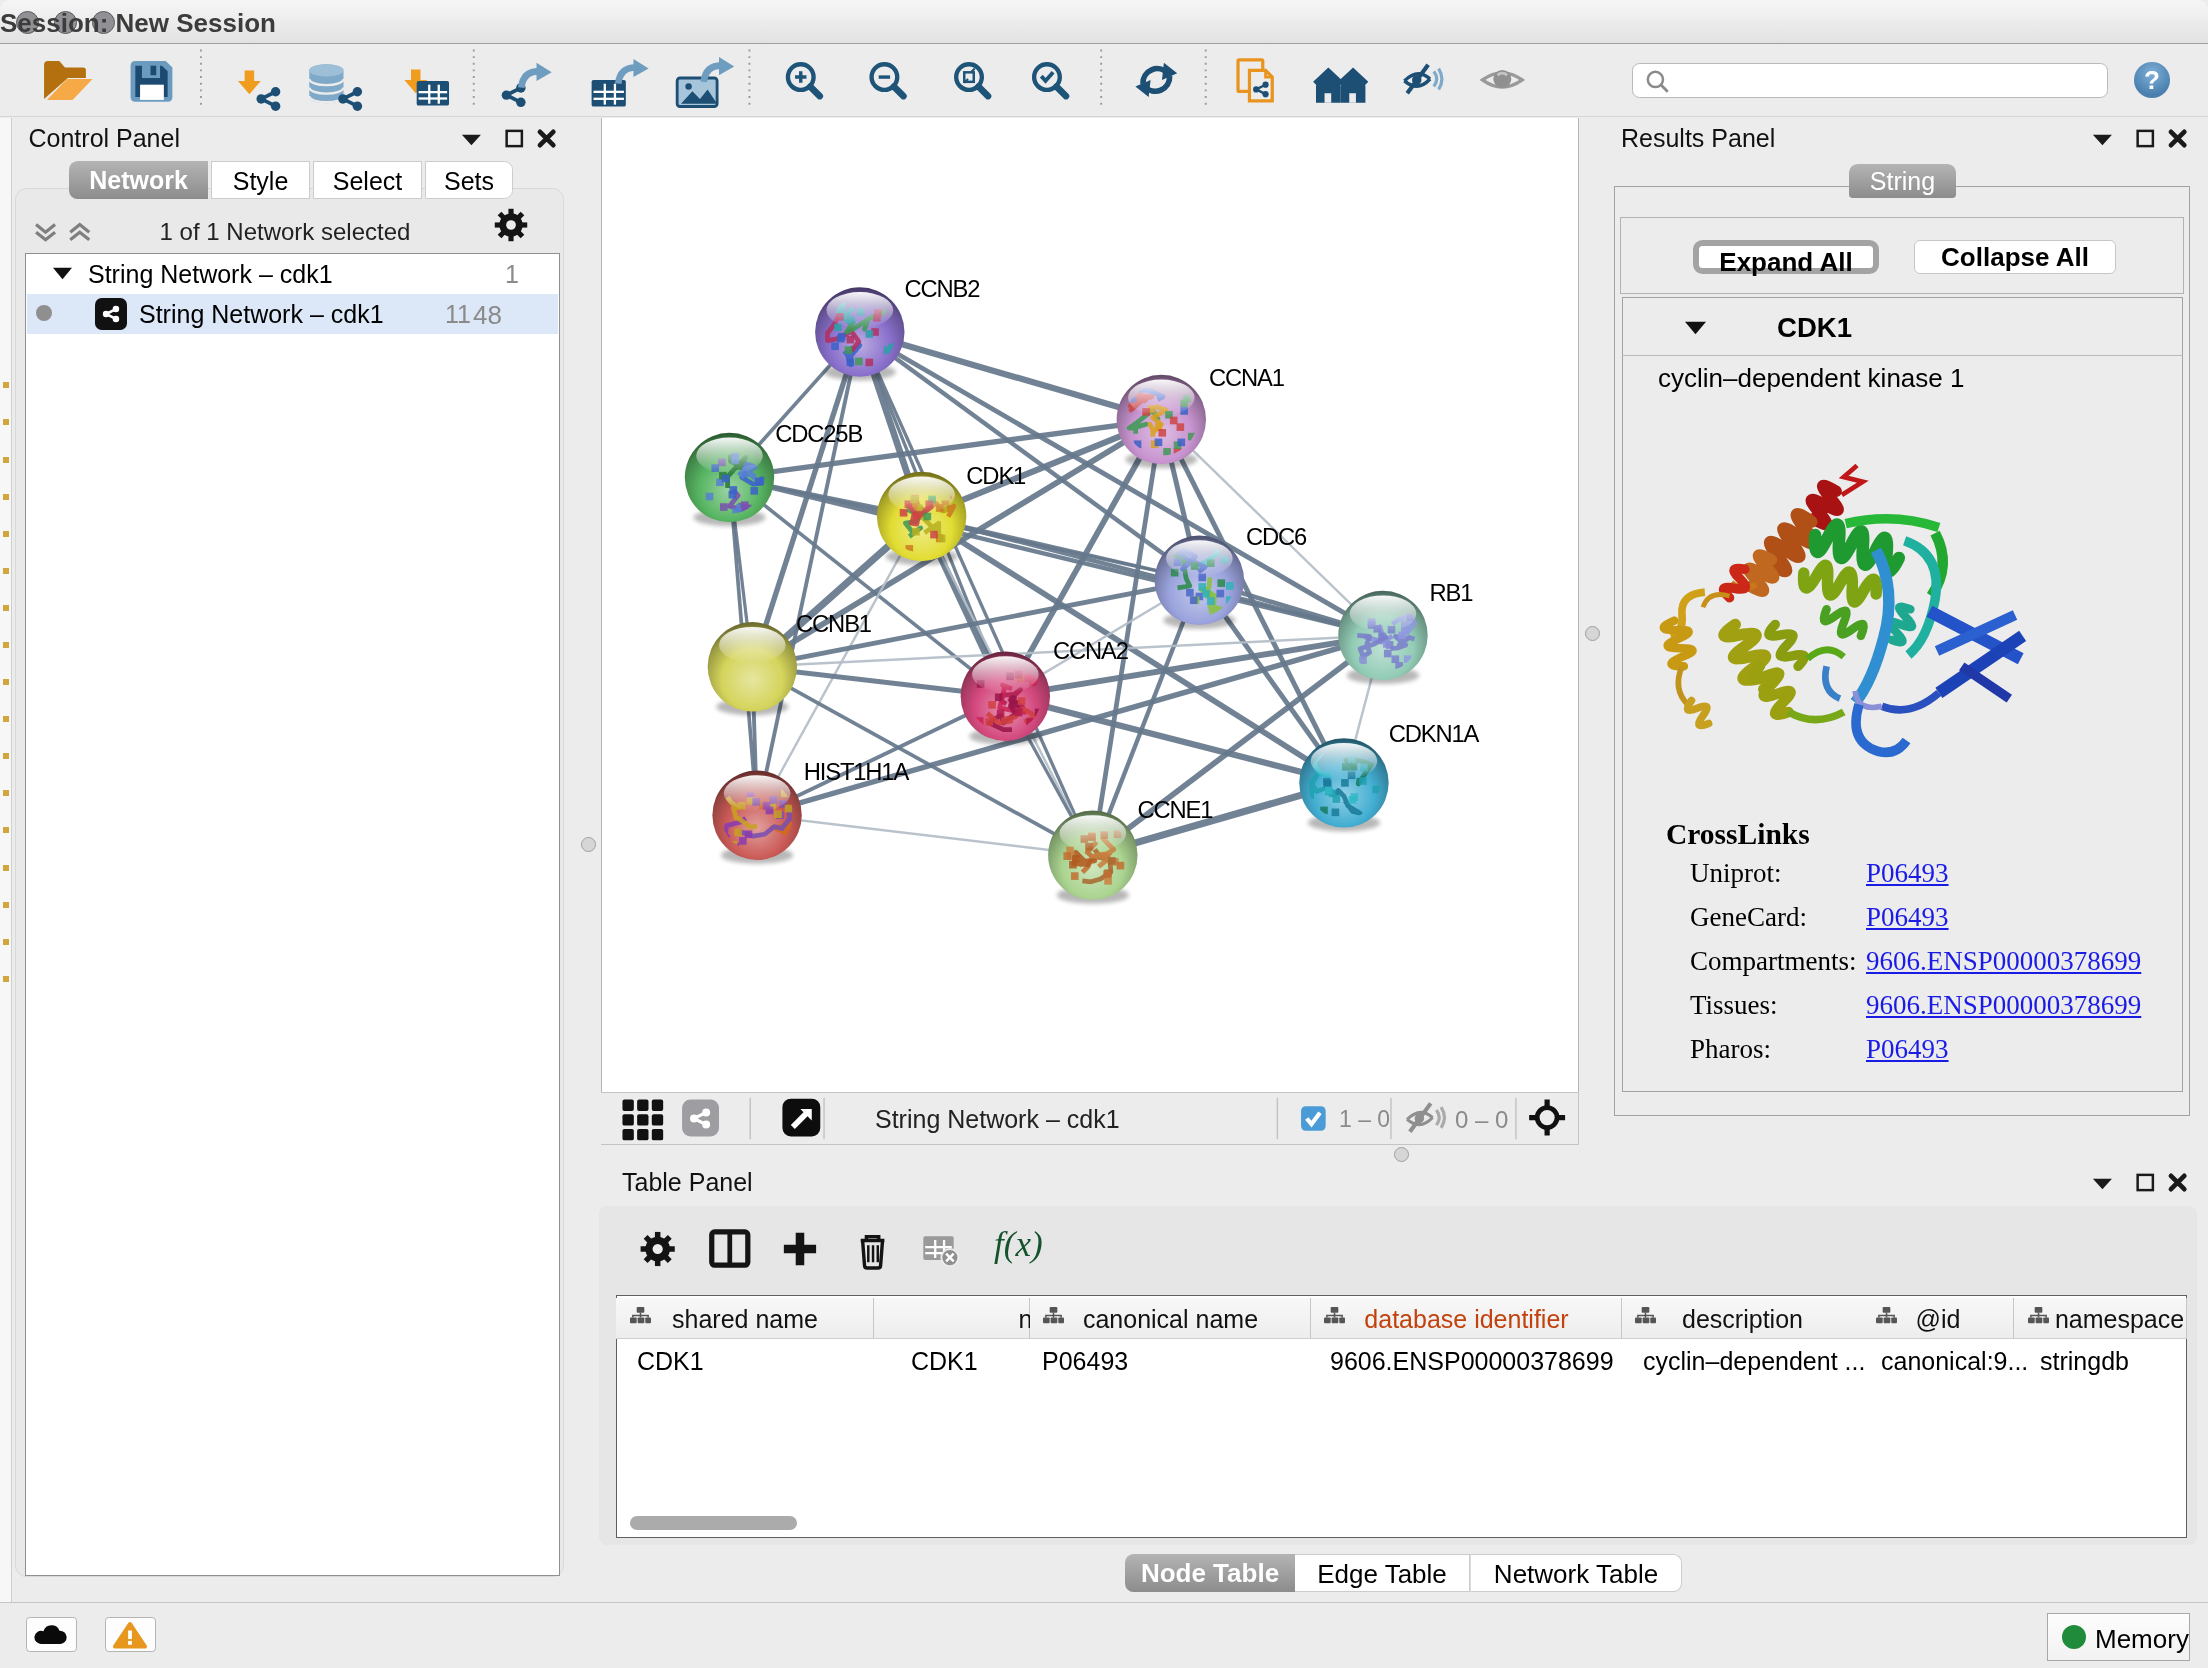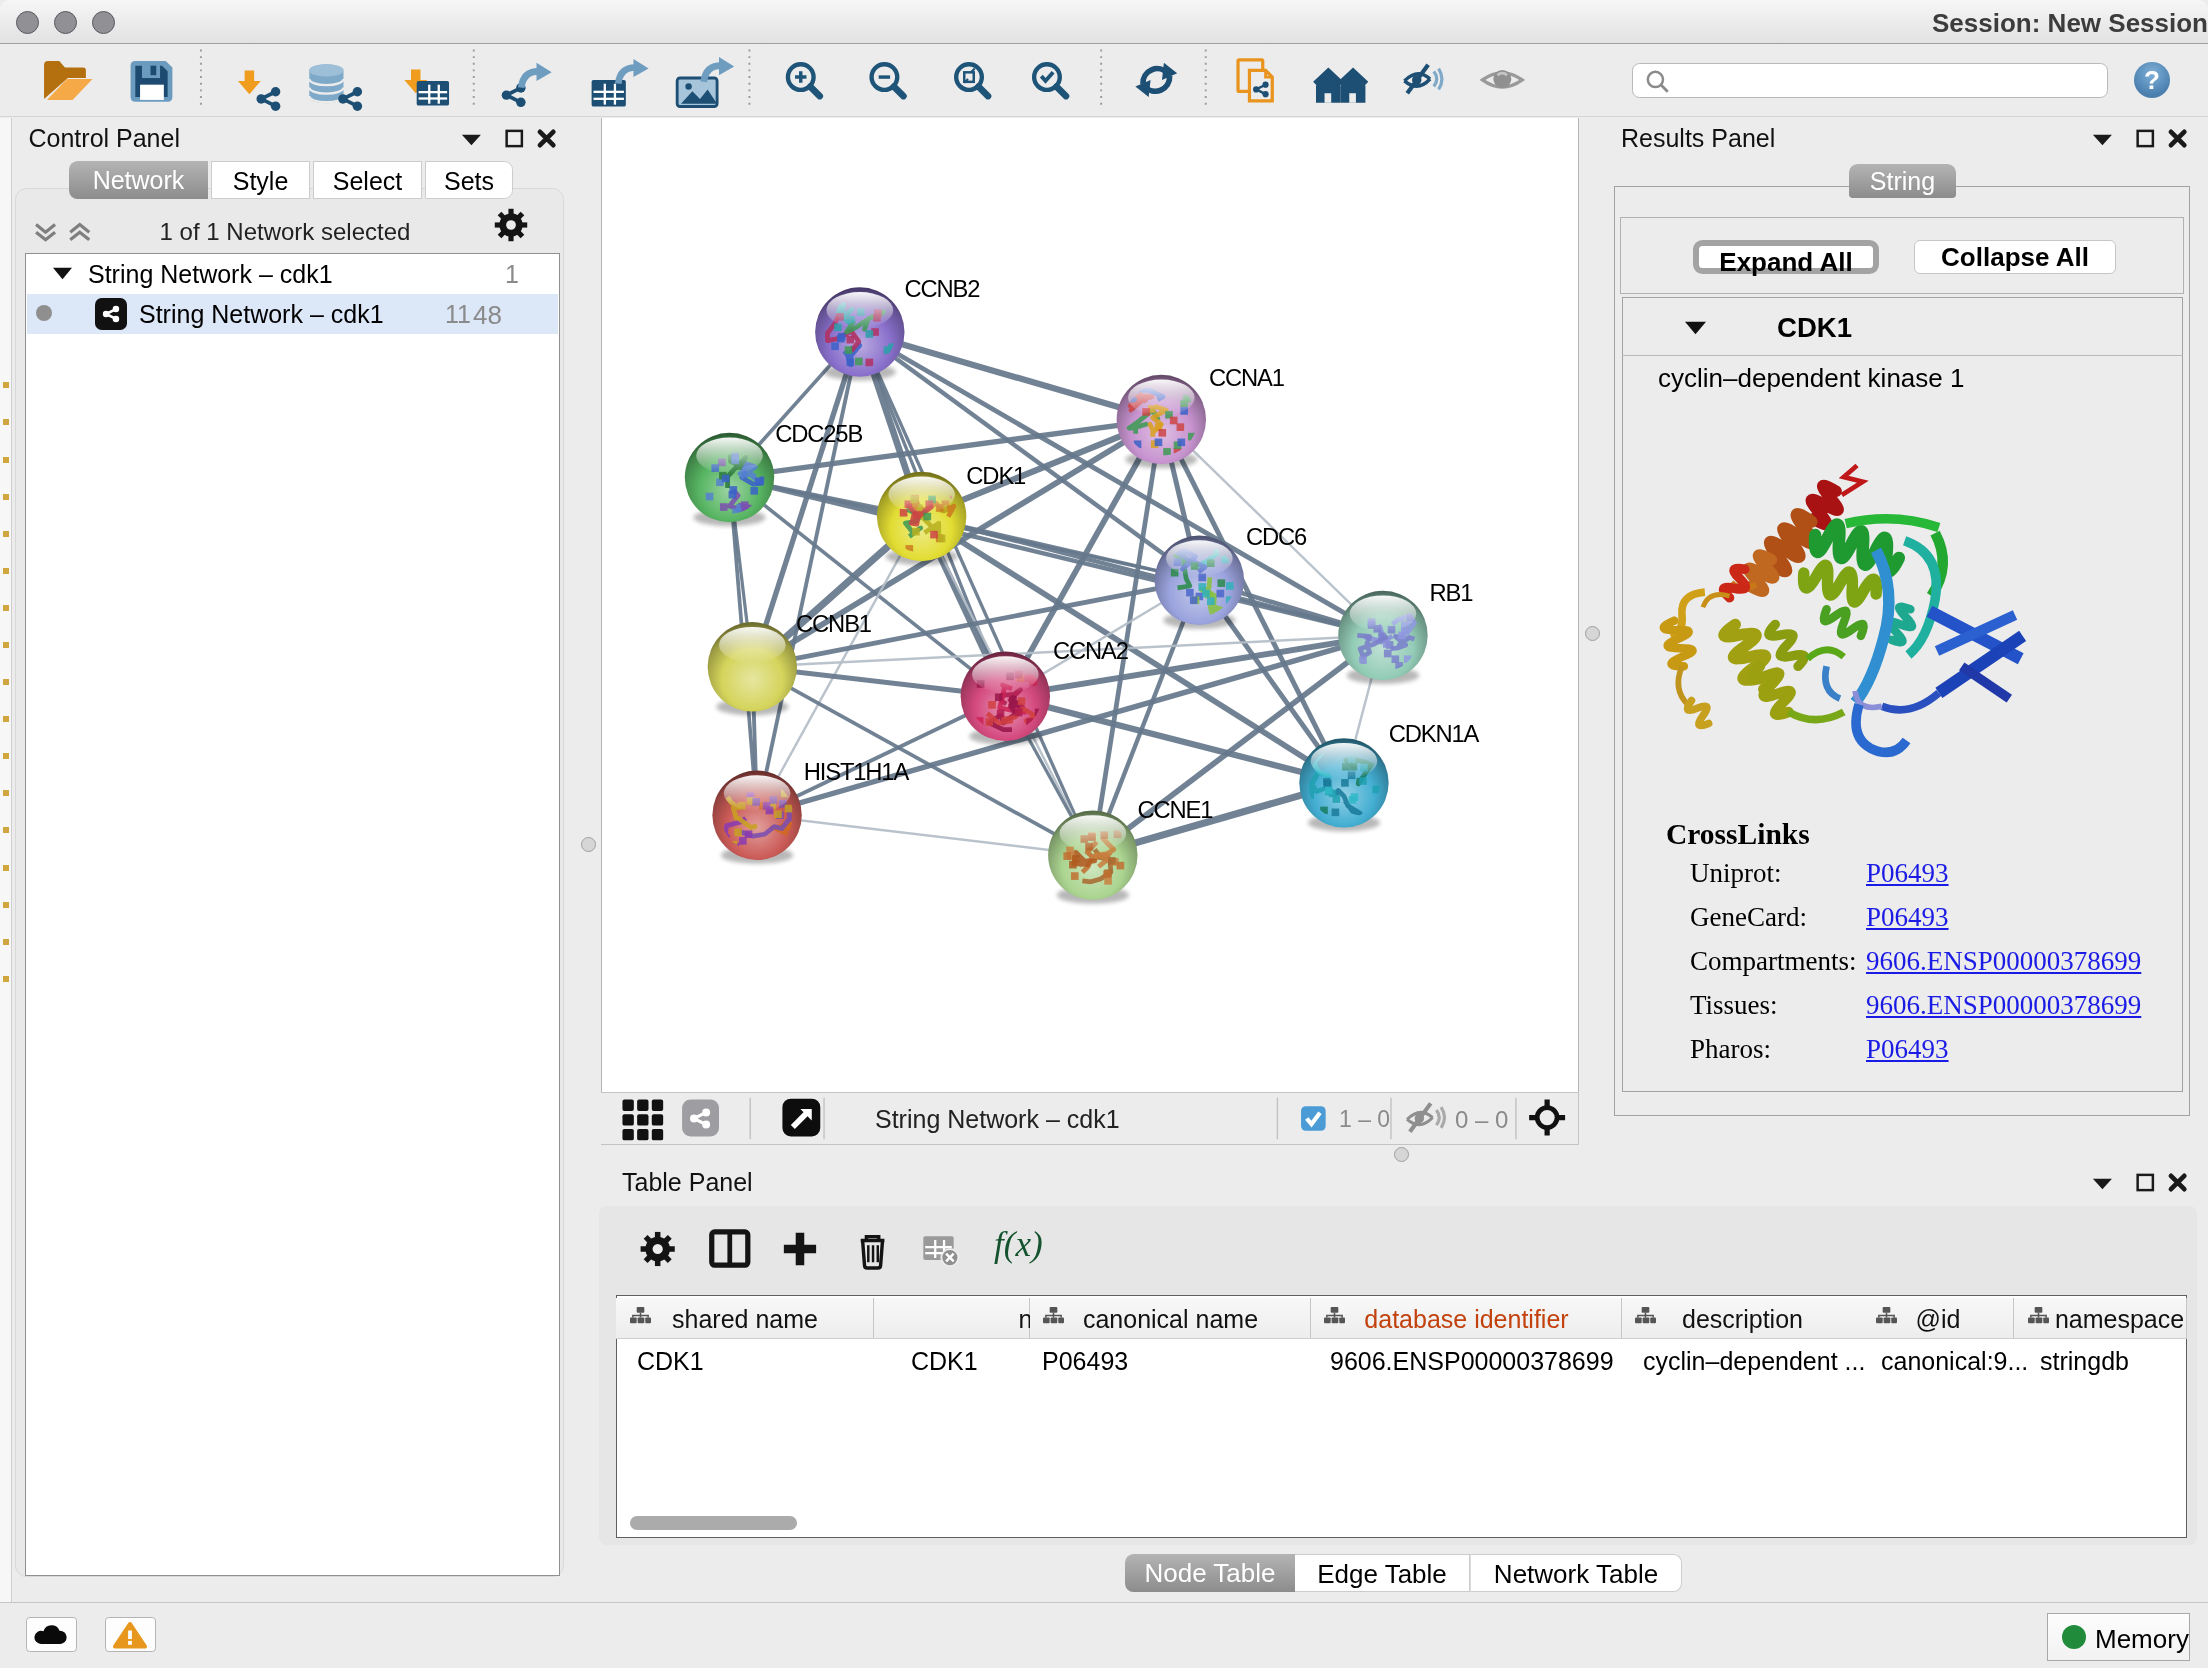--- a/index.html
+++ b/index.html
@@ -1,28 +1,28 @@
 <!DOCTYPE html>
 <html style="font-size:15px"><head><meta charset="utf-8"><style>
 * { margin:0; padding:0; box-sizing:border-box; }
 body { font-family:"Liberation Sans",sans-serif; width:2208px; height:1668px; background:#ececec; overflow:hidden; position:relative; }
 .abs { position:absolute; }
 .ptitle { font-size:25px; color:#111; }
 .tab { position:absolute; height:38px; border-radius:8.6px; font-size:25px; text-align:center; line-height:38px; }
-.tab.on { background:linear-gradient(#b4b4b4,#8c8c8c); color:#fff; }
+.tab.on { background:linear-gradient(#b4b4b4,#8c8c8c); color:#fff;font-weight:bold; }
 .tab.off { background:#fff; color:#000; border:1px solid #ccc; }
 .gray { color:#8a8a8a; }
 </style></head>
 <body>
 
 <div class="abs" style="left:0;top:0;width:2208px;height:44px;background:linear-gradient(#f6f6f6,#e2e2e2);border-bottom:1px solid #9f9f9f;border-radius:9.5px 9.5px 0 0"></div>
 <div class="abs" style="left:16px;top:10.5px;width:23px;height:23px;border-radius:50%;background:#909095;border:1.4px solid #595960"></div>
 <div class="abs" style="left:54px;top:10.5px;width:23px;height:23px;border-radius:50%;background:#909095;border:1.4px solid #595960"></div>
 <div class="abs" style="left:92px;top:10.5px;width:23px;height:23px;border-radius:50%;background:#909095;border:1.4px solid #595960"></div>
-<div class="abs" style="left:0;top:7.6px;width:2208px;text-align:right;font-size:26px;font-weight:bold;color:#3c3c3c">Session: New Session</div>
+<div class="abs" style="left:0;top:7.6px;width:2208px;text-align:left;font-size:26px;font-weight:bold;color:#3c3c3c">Session: New Session</div>
 
 <div class="abs" style="left:0;top:45px;width:2208px;height:72px;background:#ececec;border-bottom:1px solid #d5d5d5"></div>
 <svg width="2208" height="77" viewBox="0 0 2322 81" style="position:absolute;left:0;top:40px">
     <g>
       <path d="M46,62 V26 q0,-4 4,-4 h12 l6,7 h19 q3,0 3,3 v8 h-19 L46,62 z" fill="#b4700f"></path>
       <path d="M49,63 L70,41 h27 L76,63 z" fill="#f5a947"></path>
       <path d="M137,27 q0,-5 5,-5 h32 l7,7 v31 q0,5 -5,5 h-34 q-5,0 -5,-5 z" fill="#6b9cc0"></path>
       <path d="M142,27 h28 l6,6 v27 h-34 z" fill="#1d4a70"></path>
       <rect x="149" y="24" width="19" height="16" fill="#6b9cc0"></rect>
       <rect x="158" y="27" width="6" height="10" fill="#1d4a70"></rect>

